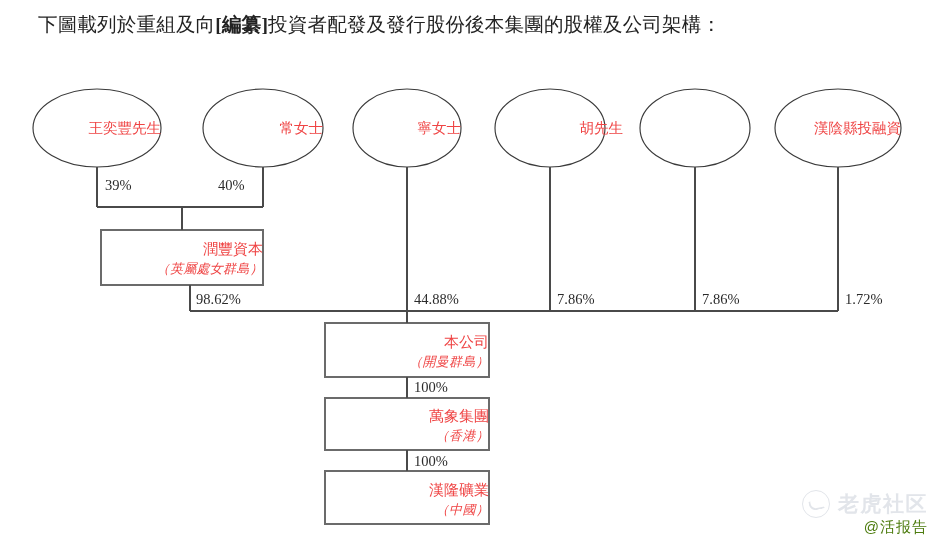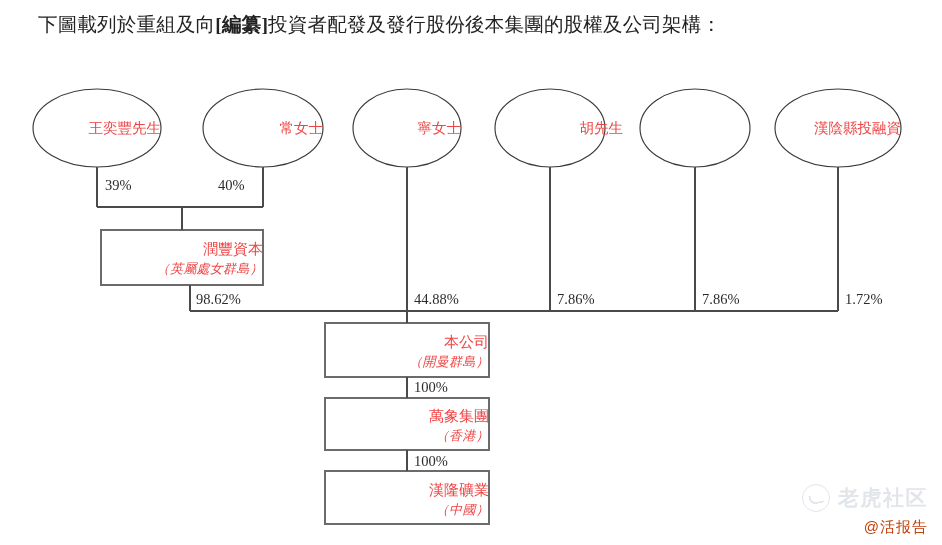--- a/index.html
+++ b/index.html
@@ -136,25 +136,24 @@
     transform: rotate(-12deg);
   }
   #watermark .wm-brand {
     font-family: "Liberation Sans", "DejaVu Sans", sans-serif;
     font-size: 21px;
     font-weight: bold;
     letter-spacing: 1.5px;
     color: #e2e5ea;
   }
   #watermark .wm-handle {
-    margin-top: 6px;
     font-family: "Liberation Sans", "DejaVu Sans", sans-serif;
     font-size: 15px;
     letter-spacing: 1px;
-    color: #c2410c;
+    color: #4d7c0f;
   }
 </style>
 </head>
 <body>
 
 <div id="page-root">
 
   <div class="title-line">
     <span>下圖載列於重組及向</span><span class="emph">[編纂]</span><span>投資者配發及發行股份後本集團的股權及公司架構：</span>
   </div>

